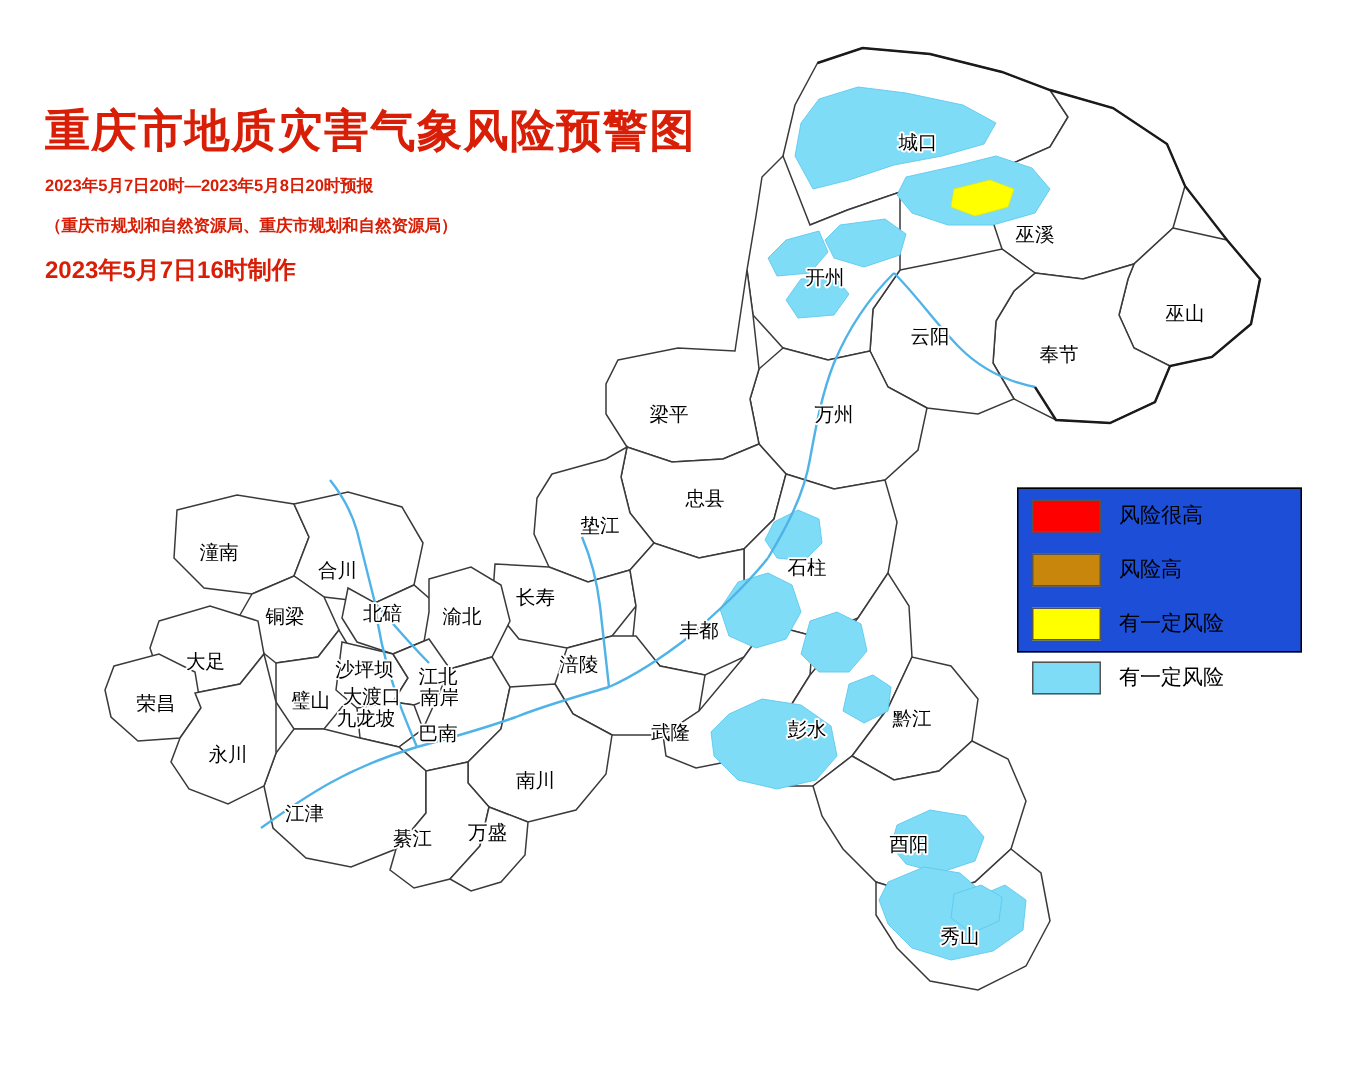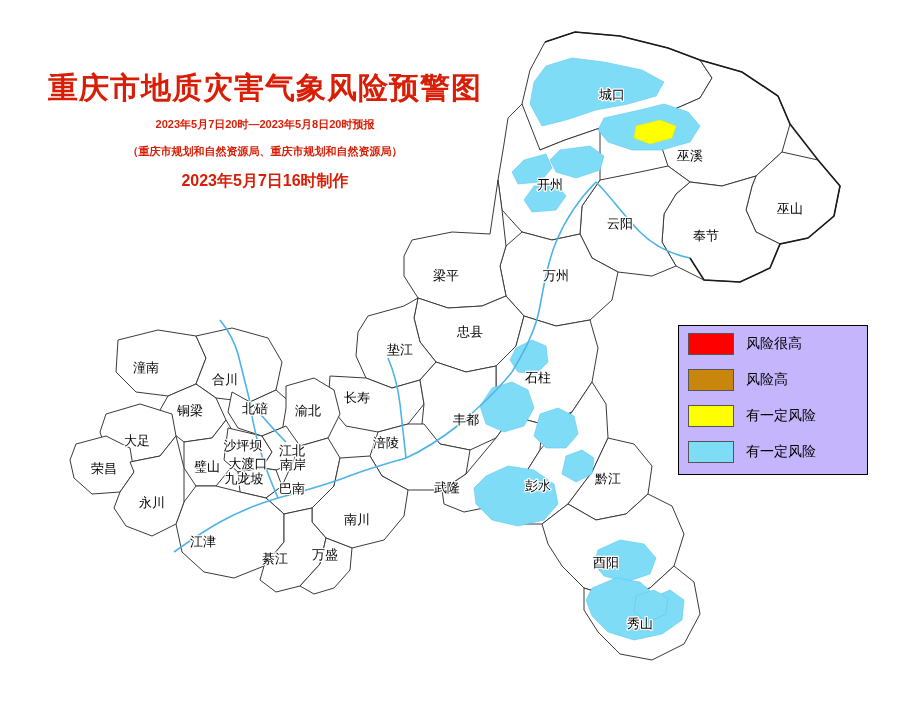--- a/index.html
+++ b/index.html
@@ -18,21 +18,21 @@
     position: absolute;
     left: 0; top: 0;
     width: 898px;
     height: 720px;
   }
   .title-block {
     position: absolute;
     left: 30px;
     top: 70px;
     width: 470px;
-    text-align: center;
+    text-align: left;
     pointer-events: none;
   }
   .main-title {
     color: #d81e06;
     font-size: 30px;
     font-weight: bold;
     letter-spacing: 1px;
     white-space: nowrap;
     line-height: 1.2;
   }
@@ -45,23 +45,23 @@
     line-height: 1.5;
   }
   .sub-line.small {
     font-size: 16px;
   }
   .legend {
     position: absolute;
     left: 678px;
     top: 325px;
     width: 190px;
-    height: 150px;
+    height: 110px;
     border: 1px solid #000000;
-    background: #c4b5fd;
+    background: #1d4ed8;
     box-sizing: border-box;
   }
   .legend-row {
     display: flex;
     align-items: center;
     height: 36px;
     padding-left: 9px;
   }
   .legend-swatch {
     width: 46px;

